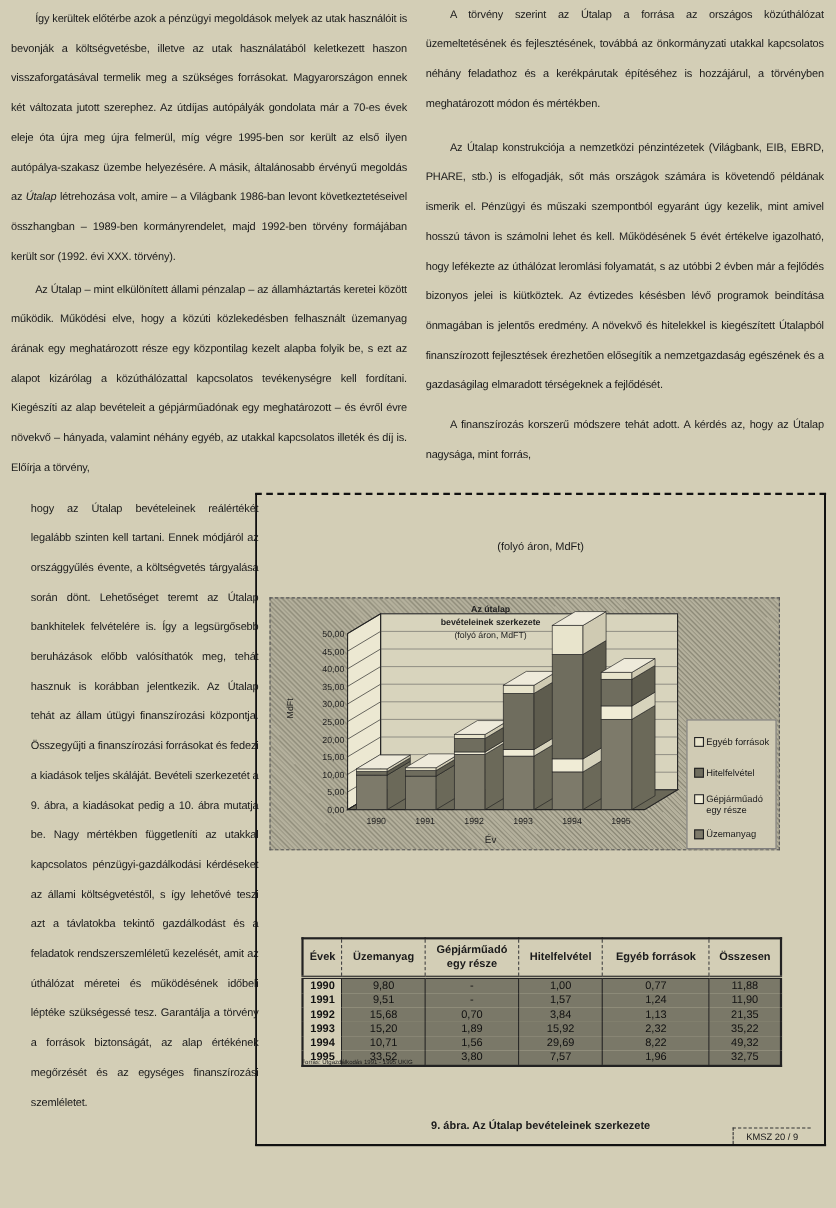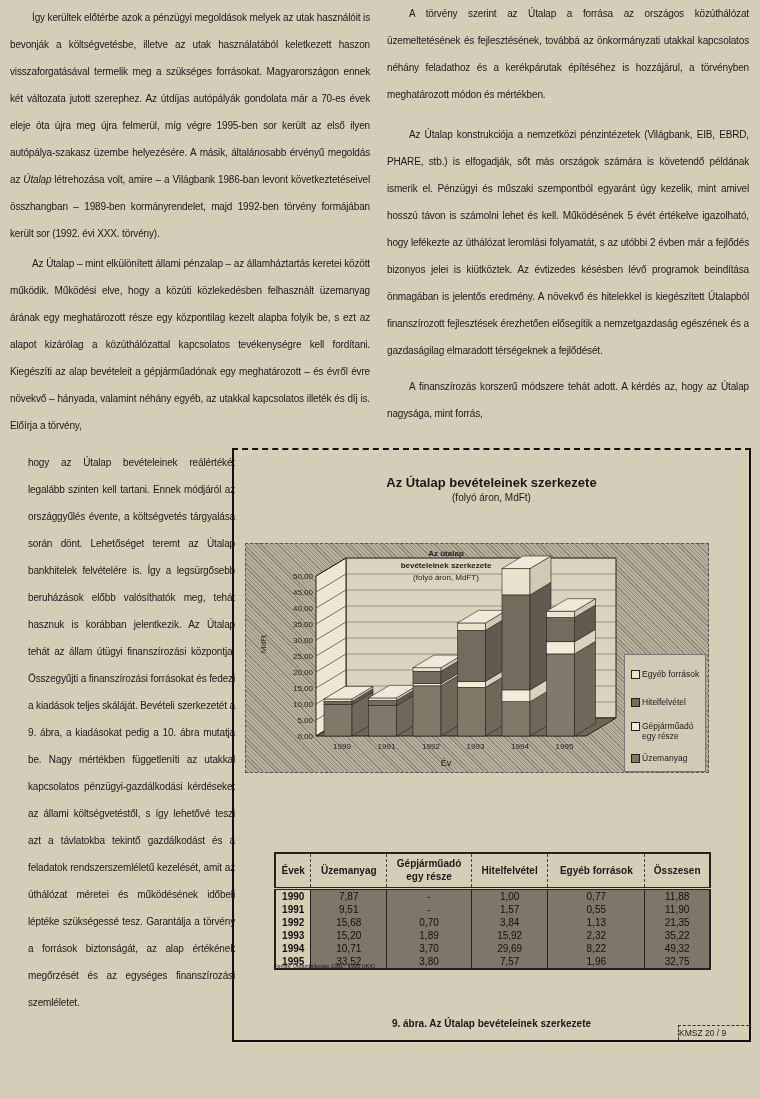--- a/index.html
+++ b/index.html
@@ -55,43 +55,42 @@
   #data-table th:first-child { border-left:none; }
   #data-table td {
     text-align:center; padding:0; height:13px; line-height:13px;
     background:#7a7868; color:#111;
     border-left:1px solid #222;
   }
   #data-table td:first-child { background:#d3ceb6; font-weight:bold; border-left:none; }
   #data-table { border:2px solid #222; }
   #source-note { position:absolute; left:40px; top:513px; font-size:5.5px; }
   #figure-code {
-    position:absolute; right:0; bottom:0; width:70px; height:14px; font-size:8.5px;
-    line-height:14px; border-left:1px dashed #333; border-top:1px dashed #333;margin-top:24px;
+    position:absolute; right:12px; bottom:0; width:70px; height:14px; font-size:8.5px;
+    text-align:center; line-height:14px; border-left:1px dashed #333; border-top:1px dashed #333;margin-top:24px;
   }
   #figure-caption {
     position:absolute; left:232px; width:519px; top:1018px; text-align:center;
     font-weight:bold; font-size:10px;
   }
 </style>
 </head>
 <body>
 
 <p class="para indent" id="col-left-top"><span>Így kerültek előtérbe azok a pénzügyi megoldások melyek az utak használóit is bevonják a költségvetésbe, illetve az utak használatából keletkezett haszon visszaforgatásával termelik meg a szükséges forrásokat. Magyarországon ennek két változata jutott szerephez. Az útdíjas autópályák gondolata már a 70-es évek eleje óta újra meg újra felmerül, míg végre 1995-ben sor került az első ilyen autópálya-szakasz üzembe helyezésére. A másik, általánosabb érvényű megoldás az </span><i>Útalap</i><span> létrehozása volt, amire – a Világbank 1986-ban levont következtetéseivel összhangban – 1989-ben kormányrendelet, majd 1992-ben törvény formájában került sor (1992. évi XXX. törvény).</span></p>
 
 <p class="para indent" id="col-left-2">Az Útalap – mint elkülönített állami pénzalap – az államháztartás keretei között működik. Működési elve, hogy a közúti közlekedésben felhasznált üzemanyag árának egy meghatározott része egy központilag kezelt alapba folyik be, s ezt az alapot kizárólag a közúthálózattal kapcsolatos tevékenységre kell fordítani. Kiegészíti az alap bevételeit a gépjárműadónak egy meghatározott – és évről évre növekvő – hányada, valamint néhány egyéb, az utakkal kapcsolatos illeték és díj is. Előírja a törvény,</p>
 
 <p class="para" id="col-left-narrow" style="top:406px;">hogy az Útalap bevételeinek reálértékét legalább szinten kell tartani. Ennek módjáról az országgyűlés évente, a költségvetés tárgyalása során dönt. Lehetőséget teremt az Útalap bankhitelek felvételére is. Így a legsürgősebb beruházások előbb valósíthatók meg, tehát hasznuk is korábban jelentkezik. Az Útalap tehát az állam útügyi finanszírozási központja. Összegyűjti a finanszírozási forrásokat és fedezi a kiadások teljes skáláját. Bevételi szerkezetét a 9. ábra, a kiadásokat pedig a 10. ábra mutatja be. Nagy mértékben függetleníti az utakkal kapcsolatos pénzügyi-gazdálkodási kérdéseket az állami költségvetéstől, s így lehetővé teszi azt a távlatokba tekintő gazdálkodást és a feladatok rendszerszemléletű kezelését, amit az úthálózat méretei és működésének időbeli léptéke szükségessé tesz. Garantálja a törvény a források biztonságát, az alap értékének megőrzését és az egységes finanszírozási szemléletet.</p>
 
 <p class="para indent" id="col-right-1">A törvény szerint az Útalap a forrása az országos közúthálózat üzemeltetésének és fejlesztésének, továbbá az önkormányzati utakkal kapcsolatos néhány feladathoz és a kerékpárutak építéséhez is hozzájárul, a törvényben meghatározott módon és mértékben.</p>
 <p class="para indent" id="col-right-2">Az Útalap konstrukciója a nemzetközi pénzintézetek (Világbank, EIB, EBRD, PHARE, stb.) is elfogadják, sőt más országok számára is követendő példának ismerik el. Pénzügyi és műszaki szempontból egyaránt úgy kezelik, mint amivel hosszú távon is számolni lehet és kell. Működésének 5 évét értékelve igazolható, hogy lefékezte az úthálózat leromlási folyamatát, s az utóbbi 2 évben már a fejlődés bizonyos jelei is kiütköztek. Az évtizedes késésben lévő programok beindítása önmagában is jelentős eredmény. A növekvő és hitelekkel is kiegészített Útalapból finanszírozott fejlesztések érezhetően elősegítik a nemzetgazdaság egészének és a gazdaságilag elmaradott térségeknek a fejlődését.</p>
 <p class="para indent" id="col-right-3">A finanszírozás korszerű módszere tehát adott. A kérdés az, hogy az Útalap nagysága, mint forrás,</p>
 
 <div id="figure">
-  <div id="chart-title">Az Útalap bevételeinek szerkezete</div>
   <div id="chart-subtitle">(folyó áron, MdFt)</div>
 
   <div id="chart-frame">
     <svg id="plot-svg" width="464" height="230">
         <polygon points="100,14 370,14 370,174 100,174" fill="#d8d4bd" stroke="#222" stroke-width="1"></polygon>
         <polygon points="70,192 100,174 100,14 70,32" fill="#ece8d2" stroke="#222" stroke-width="1"></polygon>
         <polygon points="70,192 100,174 370,174 340,192" fill="#6a6858" stroke="#222" stroke-width="1"></polygon>
         <line x1="70" y1="32" x2="100" y2="14" stroke="#222" stroke-width="0.6"></line>
         <line x1="100" y1="14" x2="370" y2="14" stroke="#555" stroke-width="0.5"></line>
         <text x="67" y="35" font-size="8" text-anchor="end" fill="#222" font-family="Liberation Sans, sans-serif">50,00</text>
@@ -214,32 +213,32 @@
           <th>Üzemanyag</th>
           <th style="width: 80px;">Gépjárműadó egy része</th>
           <th>Hitelfelvétel</th>
           <th>Egyéb források</th>
           <th>Összesen</th>
         </tr>
       </thead>
     <tbody id="table-body">
         <tr>
           <td>1990</td>
-          <td>7,87</td>
+          <td>9,80</td>
           <td>-</td>
           <td>1,00</td>
           <td>0,77</td>
           <td>11,88</td>
         </tr>
         <tr>
           <td>1991</td>
           <td>9,51</td>
           <td>-</td>
           <td>1,57</td>
-          <td>0,55</td>
+          <td>1,24</td>
           <td>11,90</td>
         </tr>
         <tr>
           <td>1992</td>
           <td>15,68</td>
           <td>0,70</td>
           <td>3,84</td>
           <td>1,13</td>
           <td>21,35</td>
         </tr>
@@ -247,21 +246,21 @@
           <td>1993</td>
           <td>15,20</td>
           <td>1,89</td>
           <td>15,92</td>
           <td>2,32</td>
           <td>35,22</td>
         </tr>
         <tr>
           <td>1994</td>
           <td>10,71</td>
-          <td>3,70</td>
+          <td>1,56</td>
           <td>29,69</td>
           <td>8,22</td>
           <td>49,32</td>
         </tr>
         <tr>
           <td>1995</td>
           <td>33,52</td>
           <td>3,80</td>
           <td>7,57</td>
           <td>1,96</td>

